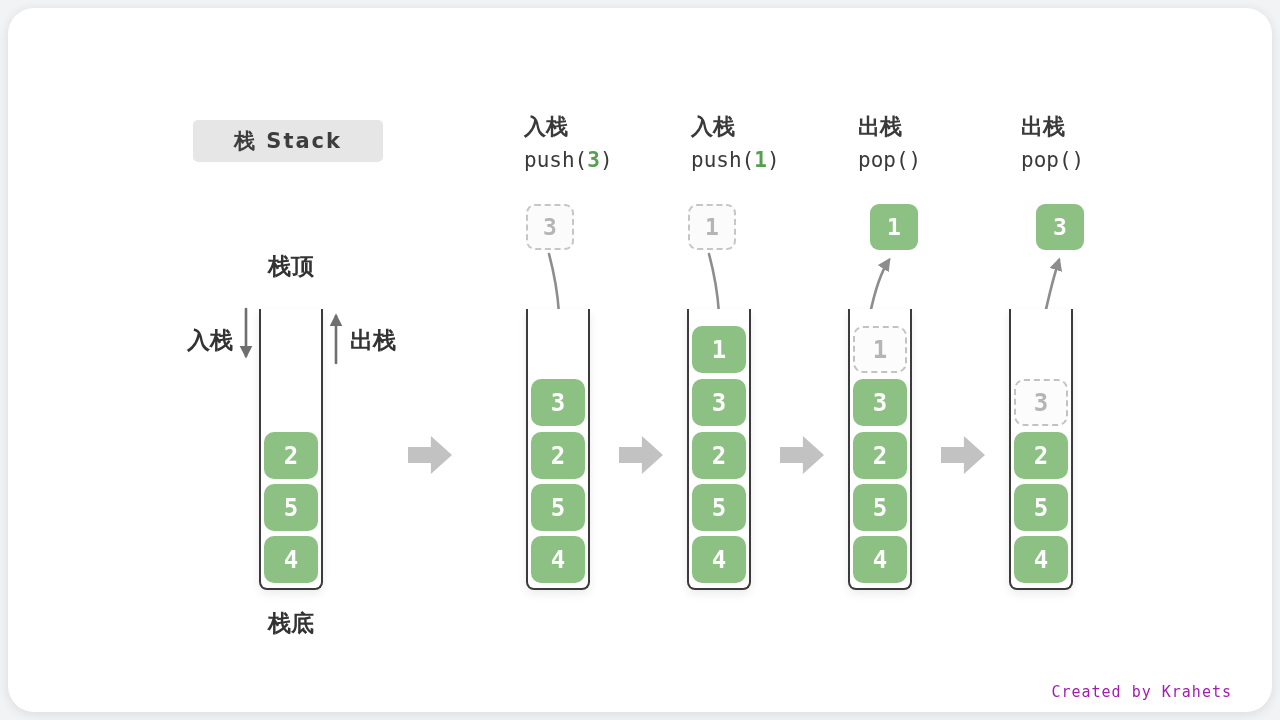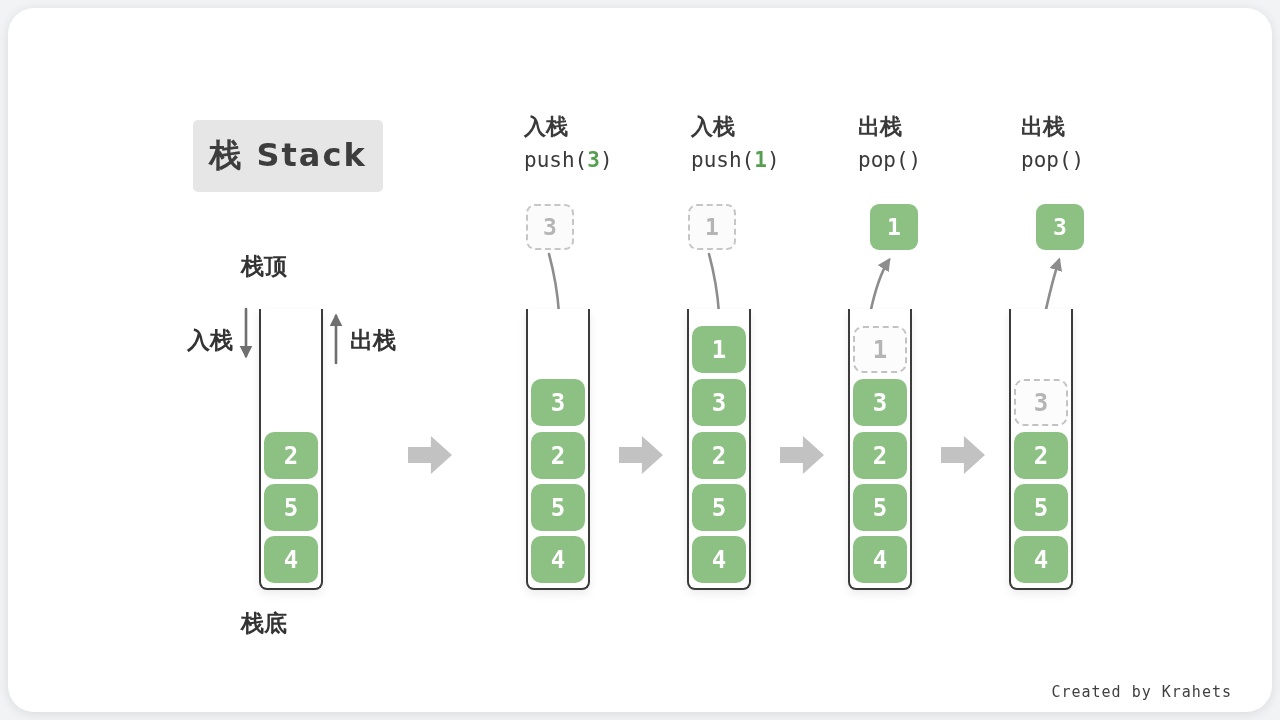--- a/index.html
+++ b/index.html
@@ -11,24 +11,24 @@
     overflow:hidden;
   }
   .card {
     position:absolute; left:8px; top:8px; width:1264px; height:704px;
     background:#ffffff; border-radius:26px;
     box-shadow:0 2px 12px rgba(0,0,0,0.10);
   }
   .abs { position:absolute; }
 
   .title-box {
-    position:absolute; left:185px; top:112px; width:190px; height:72px;
+    position:absolute; left:185px; top:112px; width:190px; height:42px;
     background:#e6e6e6; border-radius:5px;
     display:flex; align-items:center; justify-content:center;
-    font-size:32px; font-weight:700; color:#3d3d3d; letter-spacing:2px;
+    font-size:21px; font-weight:700; color:#3d3d3d; letter-spacing:2px;
   }
 
   .op { position:absolute; top:105px; }
   .op-label { font-size:22px; font-weight:700; color:#3a3a3a; line-height:28px; }
   .op-code {
     margin-top:5px; font-family:"DejaVu Sans Mono","Liberation Mono",monospace;
     font-size:21px; color:#3a3a3a; line-height:28px;
   }
   .op-code .arg { color:#55a050; font-weight:700; }
 
@@ -54,31 +54,31 @@
     display:flex; align-items:center; justify-content:center;
     font-family:"DejaVu Sans Mono","Liberation Mono",monospace;
     font-size:24px; font-weight:700;
   }
   .cell.ghost {
     background:#fcfcfc; border:2px dashed #c2c2c2; color:#b5b5b5;
   }
   .r1{top:17px}.r2{top:70px}.r3{top:123px}.r4{top:175px}.r5{top:227px}
 
   .side-label { position:absolute; font-size:23px; font-weight:700; color:#333333; }
-  .center-283 { left:233px; width:100px; text-align:left; }
+  .center-283 { left:233px; width:100px; text-align:center; }
 
   .flow-arrow {
     position:absolute; top:428px; width:44px; height:38px; background:#c2c2c2;
     clip-path:polygon(0 29%,52% 29%,52% 0,100% 50%,52% 100%,52% 71%,0 71%);
   }
 
   .watermark {
     position:absolute; right:40px; top:675px;
     font-family:"DejaVu Sans Mono","Liberation Mono",monospace;
-    font-size:15px; color:#404040; letter-spacing:1px;
+    font-size:15px; color:#a21caf; letter-spacing:1px;
   }
   svg { display:block; }
 </style>
 </head>
 <body>
 
 <div class="card">
 
   <svg width="0" height="0" class="abs">
     <defs>

